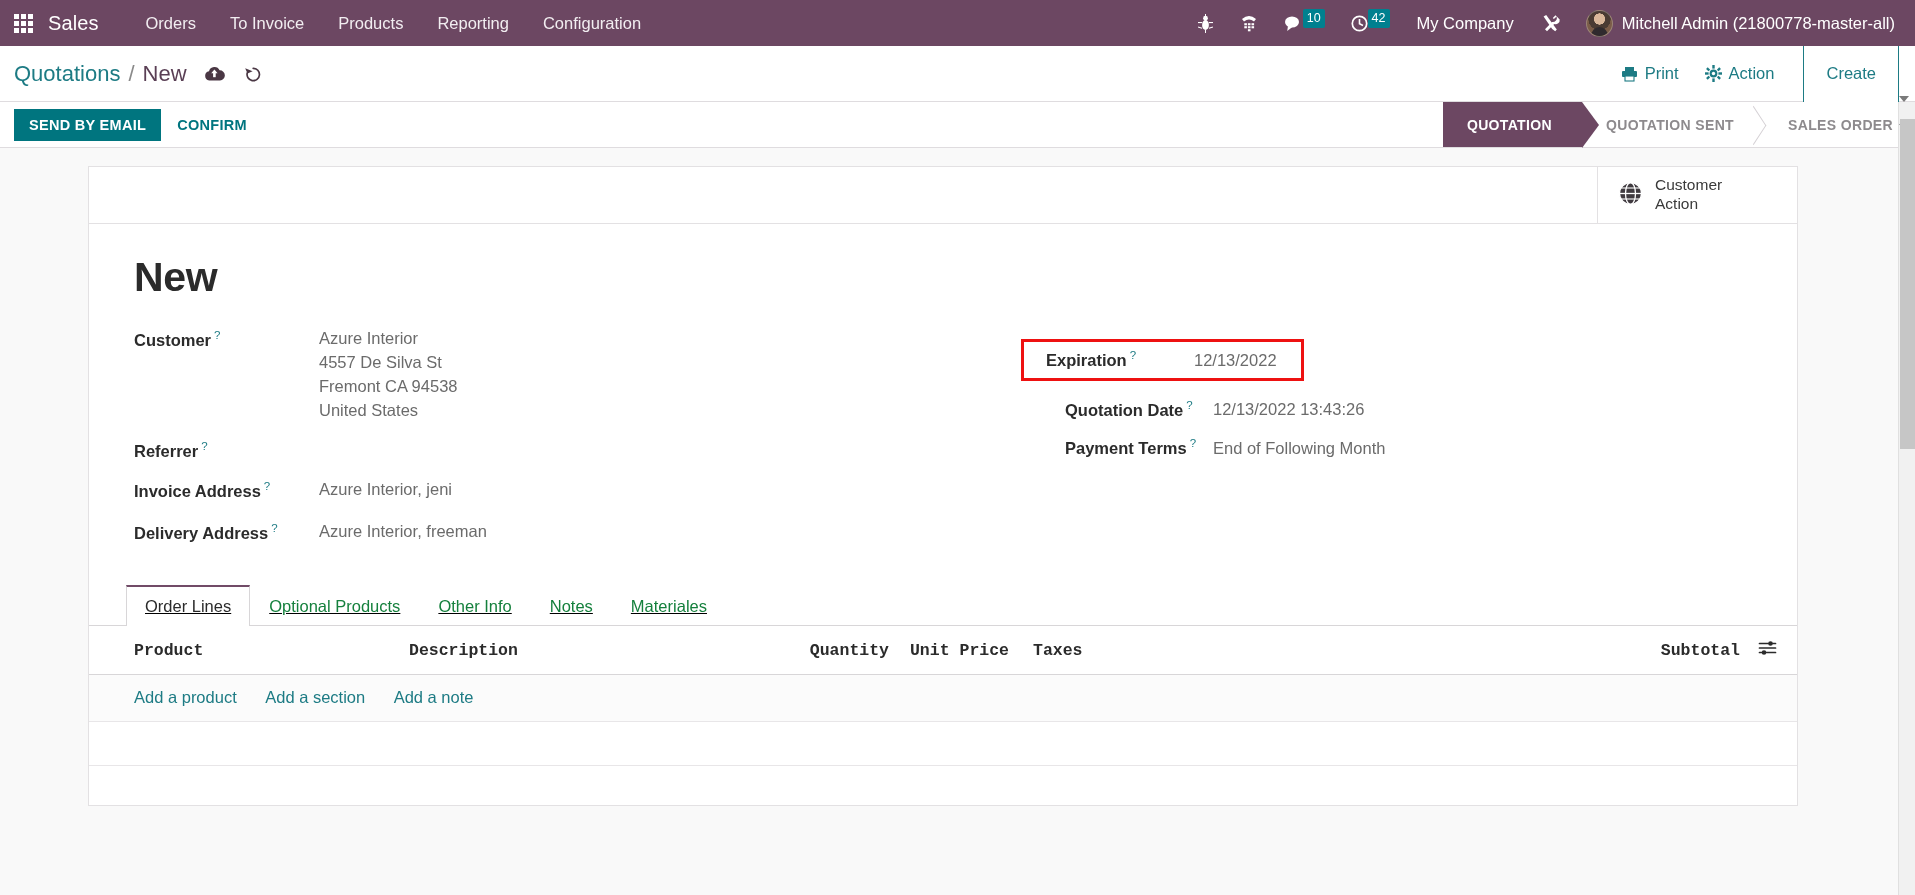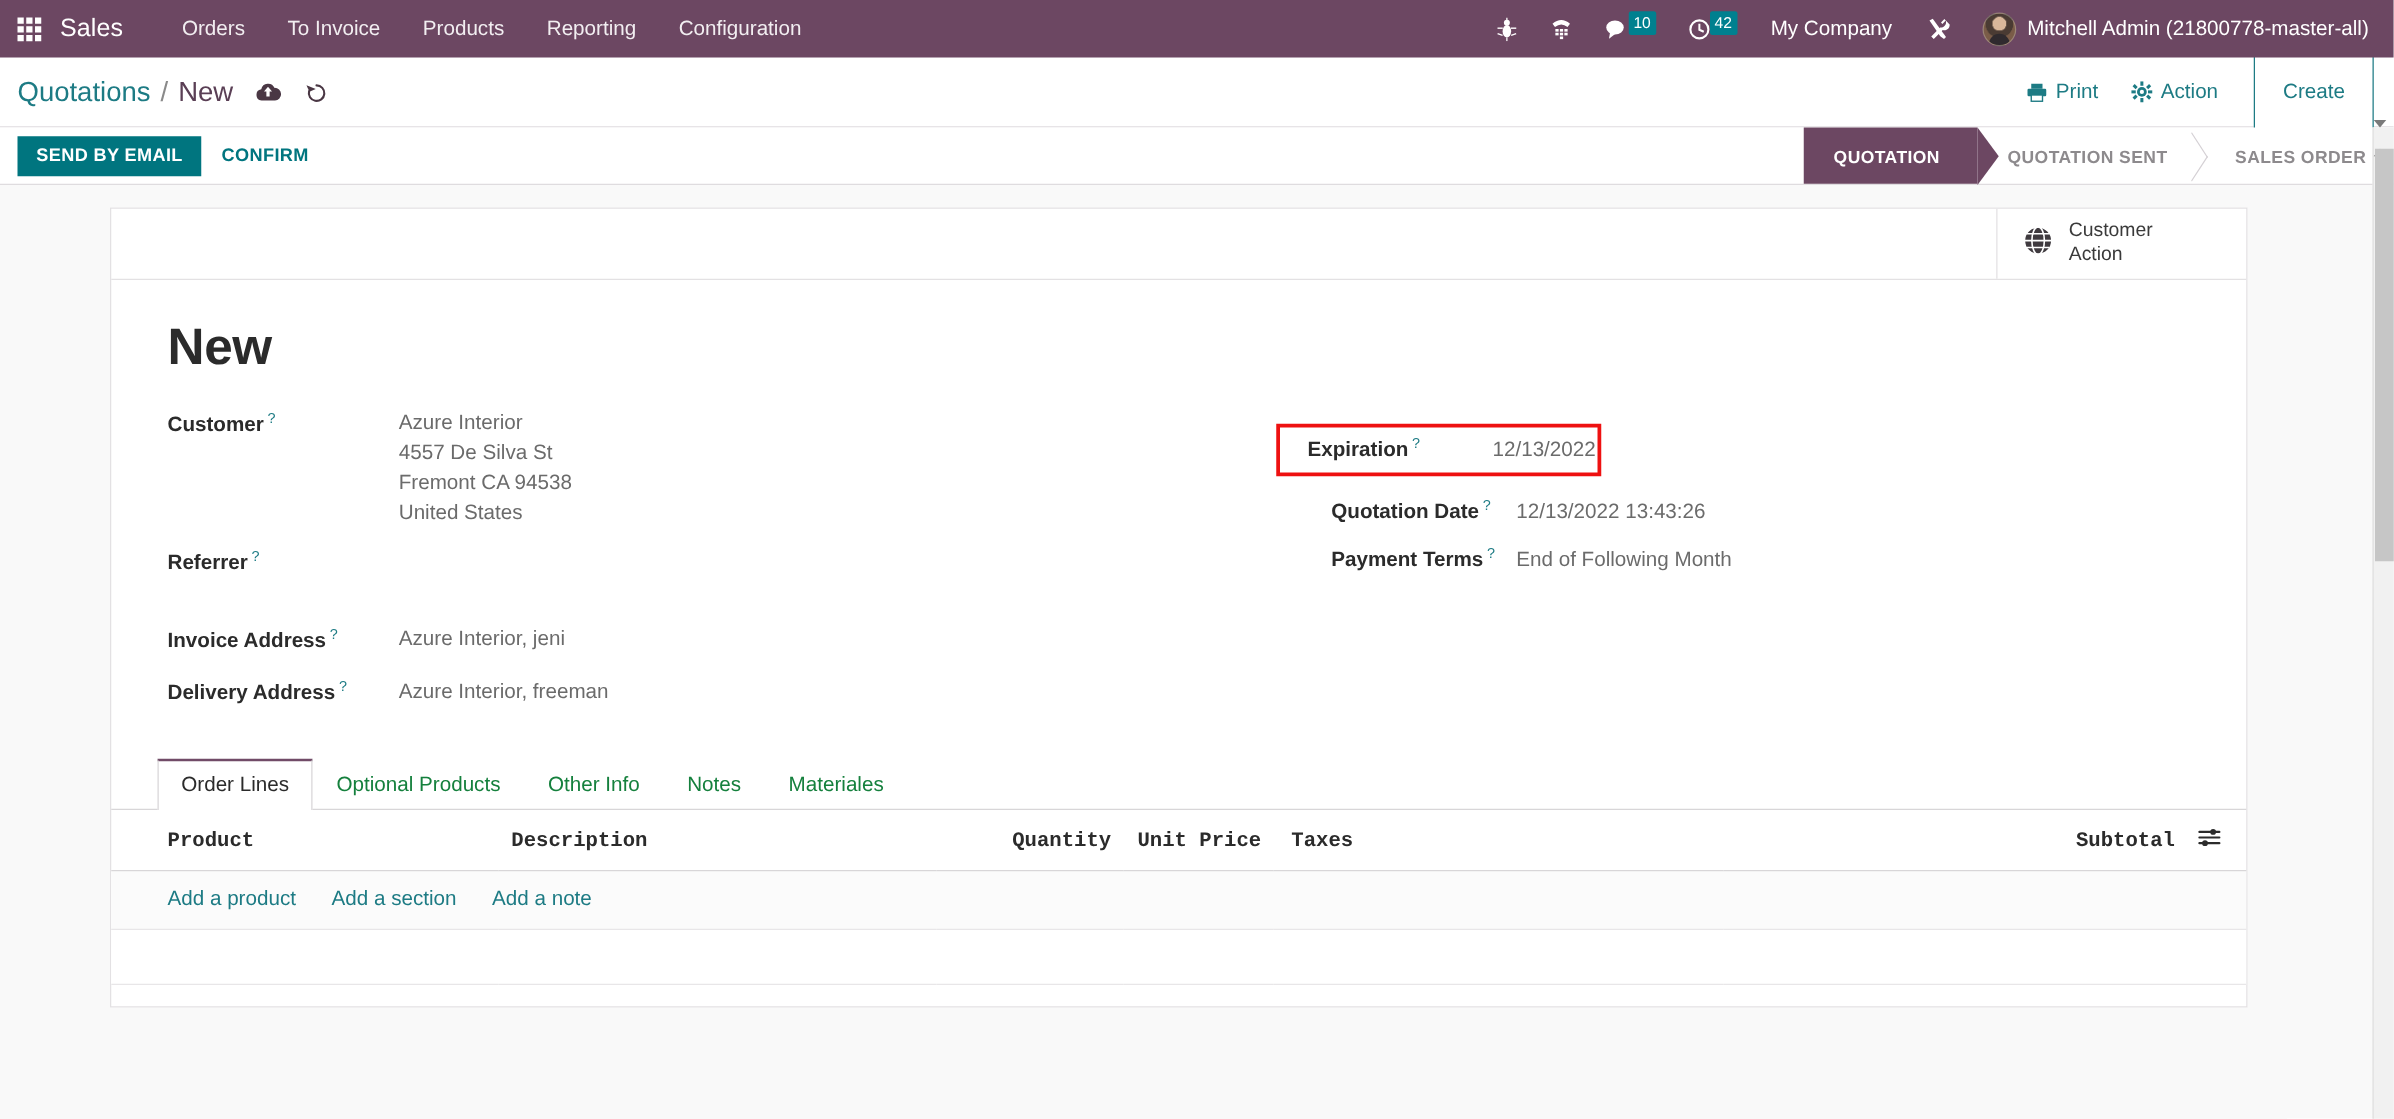--- a/index.html
+++ b/index.html
@@ -217,31 +217,32 @@
   .right-label {
     width: 148px; flex: none;
     font-size: 16.5px; font-weight: 700; color: #2b2b2b;
   }
   .right-value { font-size: 16.5px; color: #6b6b6b; cursor: pointer; }
   .highlight-box {
     border: 3px solid #ee1111;
     padding: 7px 10px 8px 22px;
     margin: 0 0 8px -22px;
     display: flex; align-items: baseline;
-    width: 260px;
+    width: 283px;
   }
   .highlight-box .right-label { width: 148px; }
   .pad-left { padding-left: 22px; }
 
   
   .notebook { margin-top: 26px; padding: 0 0 0 0; }
   .tabs {
     display: flex; align-items: flex-end;
     border-bottom: 1px solid #d8d6d8;
     padding-left: 37px;
+    text-decoration: underline;
   }
   .tab {
     font-size: 16.5px; color: #15803d;
     padding: 11px 18px 10px;
     border: 1px solid transparent;
     border-bottom: none; cursor: pointer;
     background: transparent; margin-bottom: -1px;
     white-space: nowrap;
   }
   .tab.active {
@@ -475,21 +476,21 @@
                 <span>Customer</span><span class="help-mark">?</span>
               </div>
               <div class="field-value">
                 <span class="addr-line">Azure Interior</span>
                 <span class="addr-line">4557 De Silva St</span>
                 <span class="addr-line">Fremont CA 94538</span>
                 <span class="addr-line">United States</span>
               </div>
             </div>
 
-            <div class="field-row" style="flex-direction:column;">
+            <div class="field-row" style="">
               <div class="field-label">
                 <span>Referrer</span><span class="help-mark">?</span>
               </div>
               <div class="field-value empty"></div>
             </div>
 
             <div class="field-row" style="margin-top:18px;">
               <div class="field-label">
                 <span>Invoice Address</span><span class="help-mark">?</span>
               </div>

